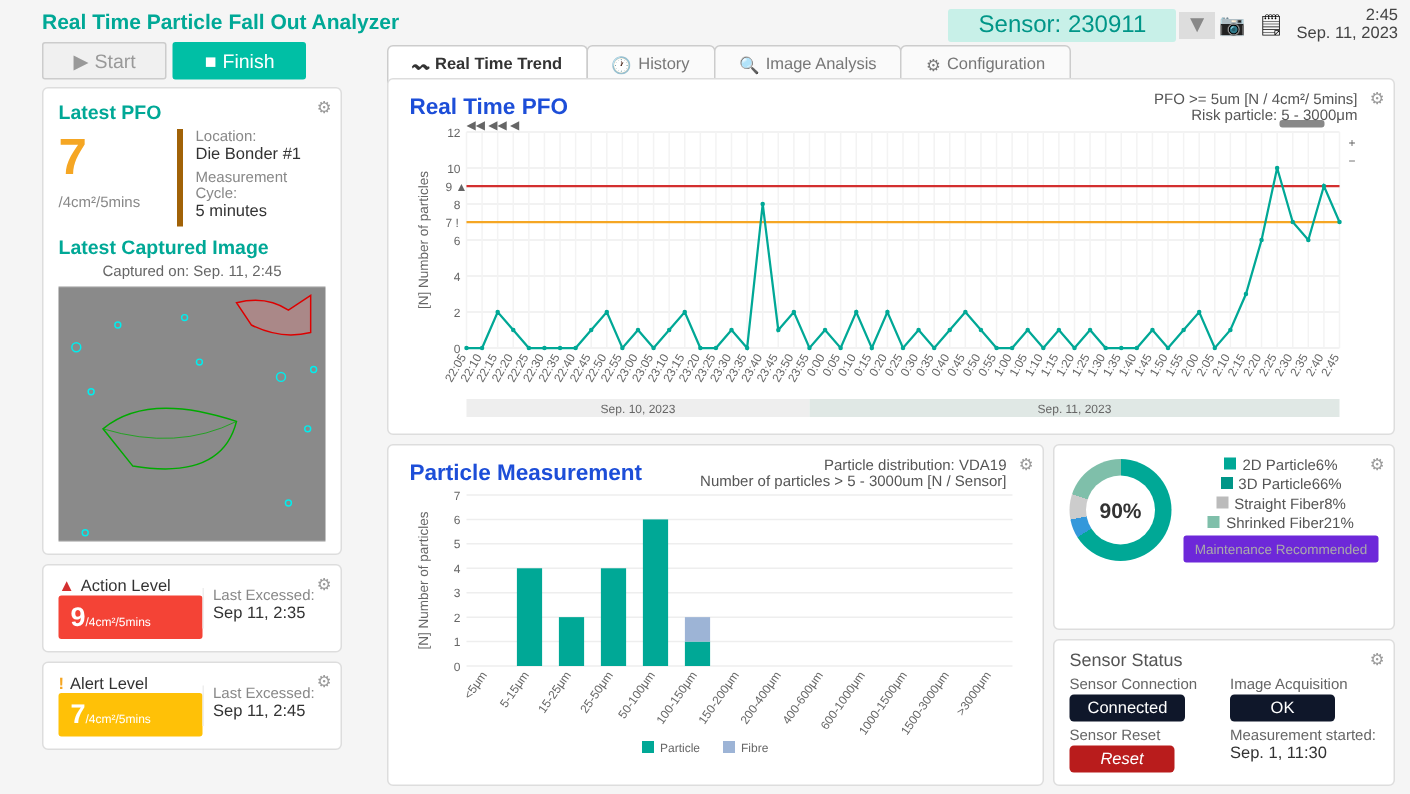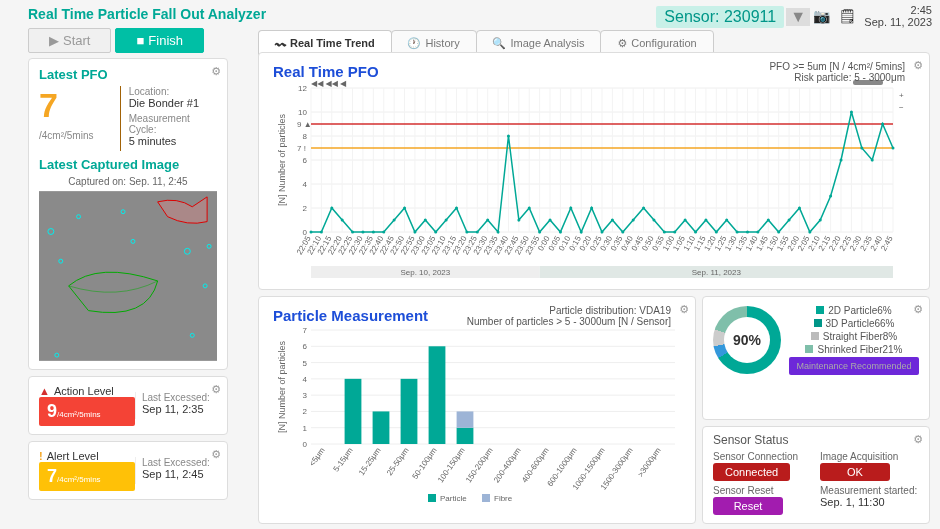--- a/index.html
+++ b/index.html
@@ -1,18 +1,18 @@
 <!DOCTYPE html>
 <html><head>
 <meta charset="utf-8">
 <style>
 * { margin:0; padding:0; box-sizing:border-box; font-family:Arial,sans-serif; }
 body { width:940px; height:529px; background:#f5f5f5; overflow:hidden; position:relative; }
 .header { position:absolute; top:4px; right:8px; display:flex; align-items:center; gap:8px; font-size:11px; }
-.sensor-badge { background:#c8f0e8; padding:2px 8px; border-radius:2px; color:#009688; }
+.sensor-badge { background:#c8f0e8; padding:2px 20px; border-radius:2px; color:#009688; }
 .date-time { text-align:right; color:#444; }
 .app-title { position:absolute; top:6px; left:28px; font-size:14px; font-weight:bold; color:#00a896; }
 .start-finish { position:absolute; top:28px; left:28px; display:flex; gap:4px; }
 .sf-btn { padding:4px 20px; font-size:13px; border:1px solid #ccc; border-radius:2px; display:flex; align-items:center; gap:4px; cursor:pointer; }
 .start-btn { background:#f0f0f0; color:#999; }
 .finish-btn { background:#00bfa5; color:#fff; border-color:#00bfa5; }
 .left-col { position:absolute; left:28px; top:58px; width:200px; }
 .panel { background:#fff; border:1px solid #ddd; border-radius:4px; margin-bottom:6px; padding:8px 10px; position:relative; }
 .panel-title { font-size:13px; color:#00a896; font-weight:bold; margin-bottom:4px; }
 .gear { position:absolute; top:6px; right:6px; color:#999; font-size:11px; cursor:pointer; }
@@ -30,22 +30,22 @@
 .tabs { position:absolute; top:30px; left:258px; display:flex; }
 .tab { padding:4px 16px; font-size:11px; border:1px solid #ccc; background:#fafafa; color:#777; display:flex; align-items:center; gap:4px; cursor:pointer; border-radius:4px 4px 0 0; margin-right:-1px; }
 .tab.active { background:#fff; color:#333; font-weight:bold; border-bottom:1px solid #fff; }
 .main-chart { position:absolute; top:52px; left:258px; width:672px; height:238px; background:#fff; border:1px solid #ddd; border-radius:4px; padding:10px 14px; }
 .chart-title { font-size:15px; color:#1d4ed8; font-weight:bold; }
 .chart-sub { position:absolute; top:8px; right:24px; font-size:10px; color:#555; text-align:right; }
 .dist-chart { position:absolute; top:296px; left:258px; width:438px; height:228px; background:#fff; border:1px solid #ddd; border-radius:4px; padding:10px 14px; }
 .coverage { position:absolute; top:296px; left:702px; width:228px; height:124px; background:#fff; border:1px solid #ddd; border-radius:4px; padding:8px 10px; }
 .status { position:absolute; top:426px; left:702px; width:228px; height:98px; background:#fff; border:1px solid #ddd; border-radius:4px; padding:6px 10px; }
 .status-btn { color:#fff; font-size:11px; padding:3px 12px; border-radius:3px; display:inline-block; text-align:center; min-width:70px; }
-.green-btn { background:#b91c1c; }
-.red-btn { background:#a21caf; }
+.green-btn { background:#0f172a; }
+.red-btn { background:#b91c1c;font-style:italic; }
 .section-title { font-size:12px; color:#555; margin-bottom:4px; }
 .donut { width:68px; height:68px; border-radius:50%; background:conic-gradient(#00a896 0 66%, #3498db 66% 72%, #ccc 72% 80%, #7fbfaa 80% 100%); display:flex; align-items:center; justify-content:center; position:relative; }
 .donut::before { content:''; position:absolute; width:46px; height:46px; background:#fff; border-radius:50%; }
 .donut-val { position:relative; font-size:14px; font-weight:bold; color:#333; z-index:1; }
 .legend-item { font-size:10px; color:#555; display:flex; align-items:center; justify-content:center; margin-bottom:2px; }
 .legend-sw { width:8px; height:8px; display:inline-block; margin-right:4px; }
 .maint-btn { background:#6d28d9; color:#aaa; font-size:9px; padding:4px; text-align:center; border-radius:2px; margin-top:2px; }
 svg { display:block; }
 .axis-label { font-size:9px; fill:#666; }
 .tick-label { font-size:8px; fill:#666; }
@@ -80,21 +80,21 @@
 </div>
 
 <div class="left-col">
   <div class="panel">
     <span class="gear">⚙</span>
     <div class="panel-title">Latest PFO</div>
     <div style="display:flex; gap:10px;">
       <div>
         <span class="big-num yellow">7</span><span class="unit yellow">/4cm²/5mins</span>
       </div>
-      <div style="border-left:1px solid #a16207; padding-left:8px;">
+      <div style="border-left:4px solid #a16207; padding-left:8px;">
         <div class="kv-label">Location:</div>
         <div class="kv-val">Die Bonder #1</div>
         <div class="kv-label">Measurement  Cycle:</div>
         <div class="kv-val">5 minutes</div>
       </div>
     </div>
     <div class="panel-title" style="margin-top:6px;">Latest Captured Image</div>
     <div style="font-size:10px; color:#666; text-align:center;">Captured on: Sep. 11, 2:45</div>
     <div class="capture-img">
       <svg width="100%" height="100%" viewBox="0 0 180 170">

